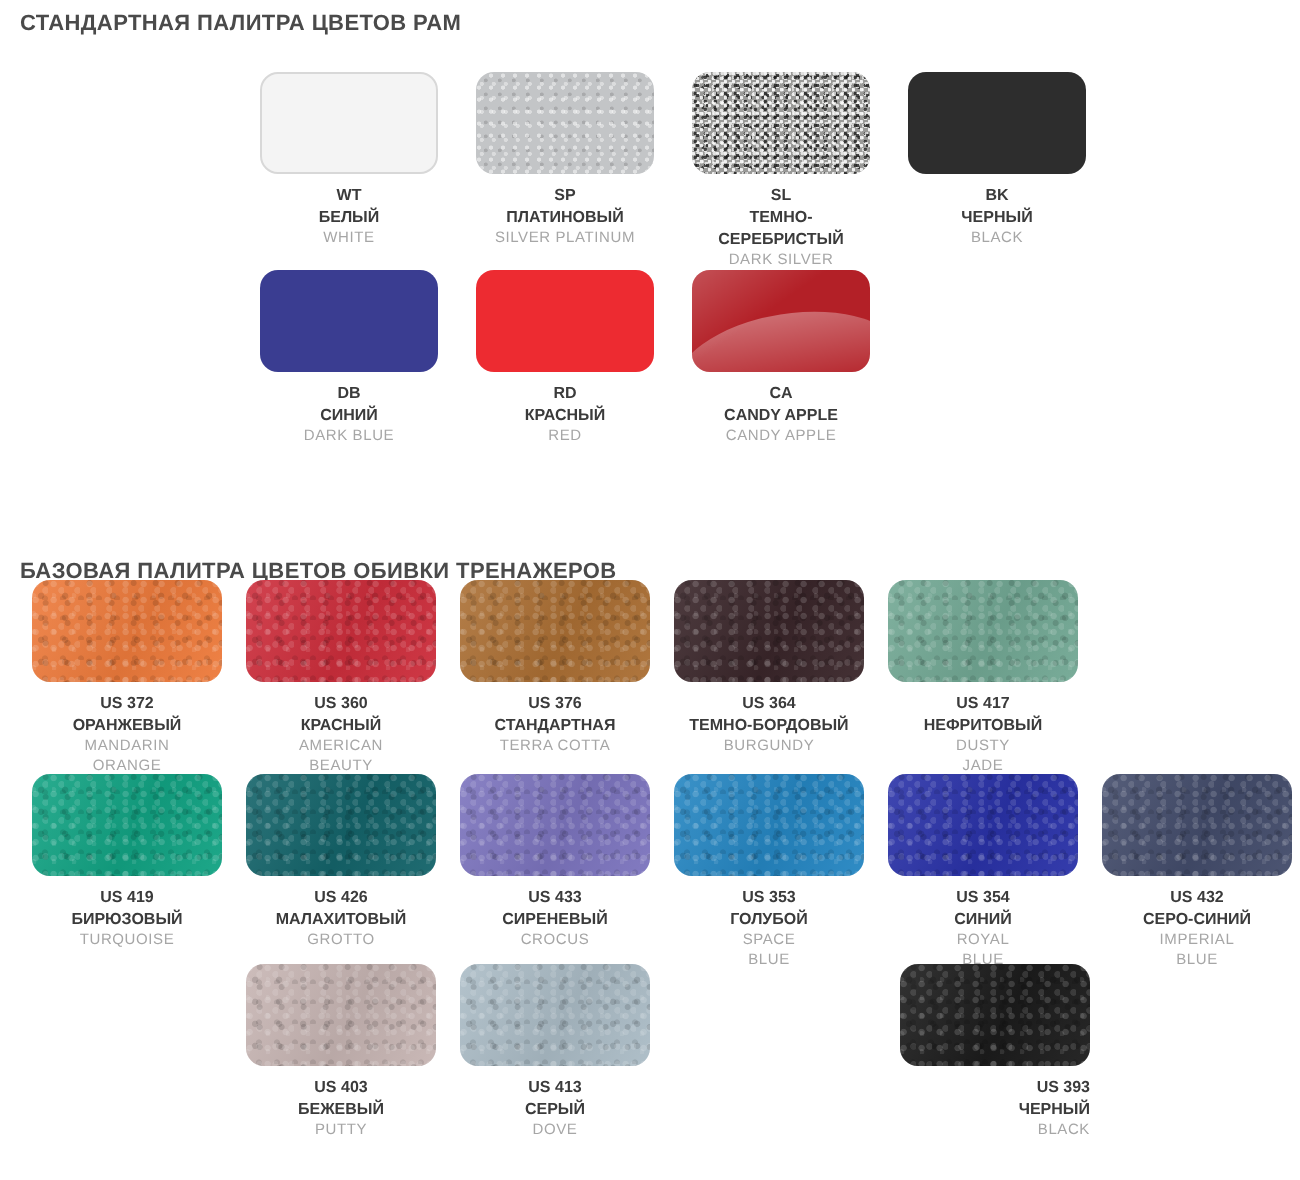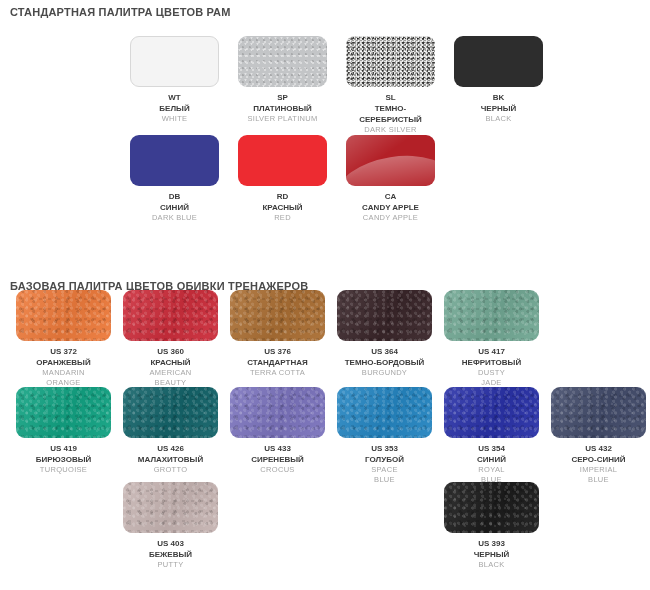--- a/index.html
+++ b/index.html
@@ -256,21 +256,27 @@
 BLUE</div>
         </div>
       </div>
     <div class="uph-grid" id="uph-row-2" style="top:226px;">
         <div class="uph-cell" style="grid-column: 2;">
           <div class="uph-sw tex-leather" style="background: rgb(199, 181, 179);"></div>
           <div class="code">US 403</div>
           <div class="ru">БЕЖЕВЫЙ</div>
           <div class="en">PUTTY</div>
         </div>
-        <div class="uph-cell" style="grid-column: 5;">
+        <div class="uph-cell" style="grid-column: 3;">
+          <div class="uph-sw tex-leather" style="background: rgb(171, 188, 198);"></div>
+          <div class="code">US 413</div>
+          <div class="ru">СЕРЫЙ</div>
+          <div class="en">DOVE</div>
+        </div>
+        <div class="uph-cell" style="grid-column: 5; align-items: flex-end;">
           <div class="uph-sw tex-leather" style="background: rgb(28, 28, 28);"></div>
           <div class="code">US 393</div>
           <div class="ru">ЧЕРНЫЙ</div>
           <div class="en">BLACK</div>
         </div>
       </div>
   </section>
 
 </div>
 

